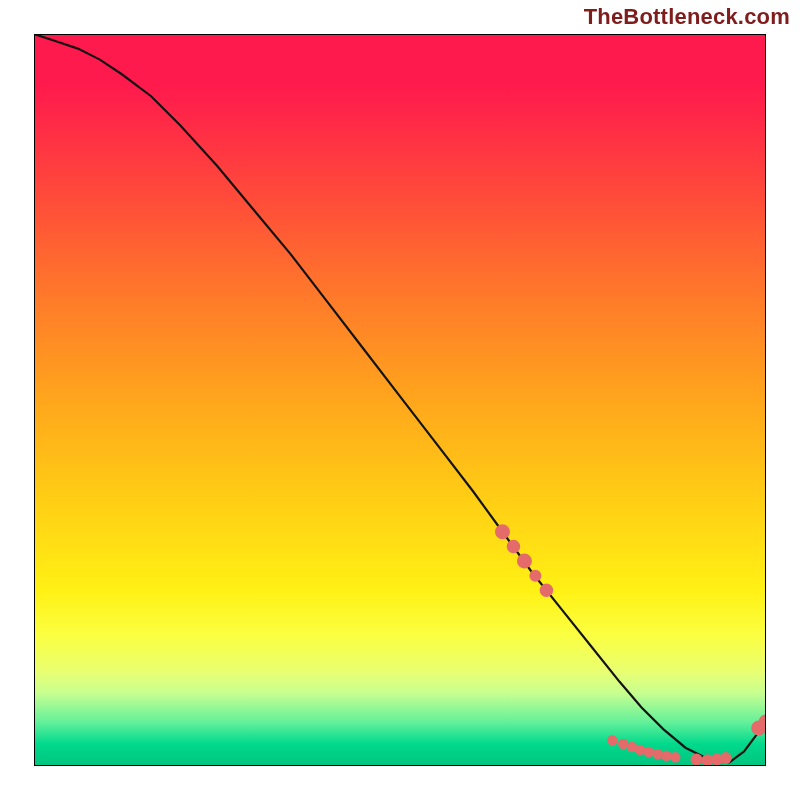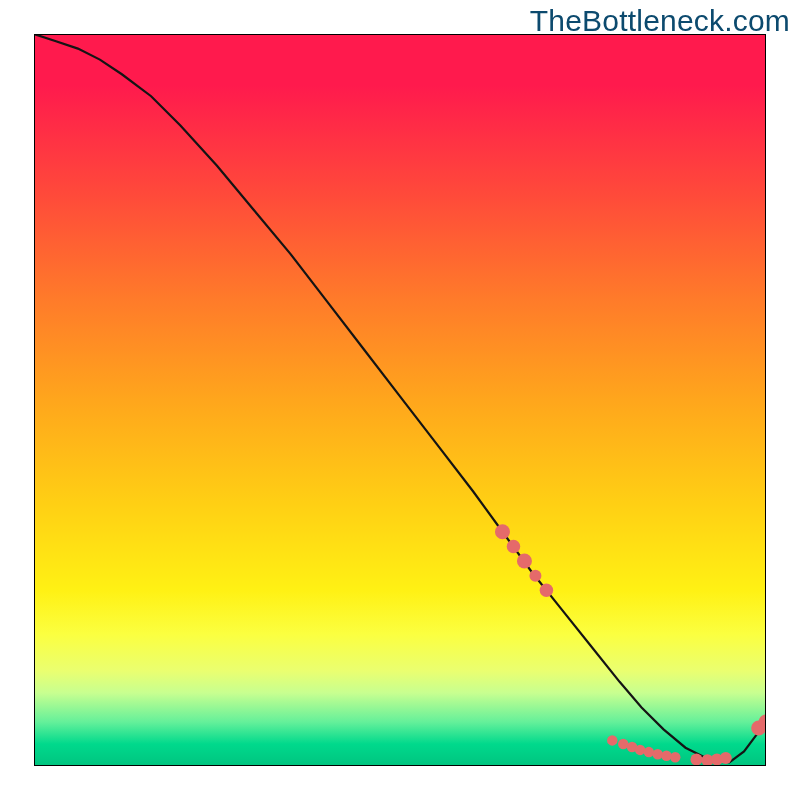--- a/index.html
+++ b/index.html
@@ -7,23 +7,23 @@
   .stage {
     position: relative;
     width: 800px;
     height: 800px;
   }
   .watermark {
     position: absolute;
     top: 4px;
     right: 10px;
     font-family: Arial, Helvetica, sans-serif;
-    font-size: 30px;
-    font-weight: 400;
-    color: #0c4a6e;
+    font-size: 22px;
+    font-weight: 700;
+    color: #7f1d1d;
     letter-spacing: 0.2px;
   }
   .plot {
     position: absolute;
     left: 34px;
     top: 34px;
     width: 732px;
     height: 732px;
   }
   .gradient {

